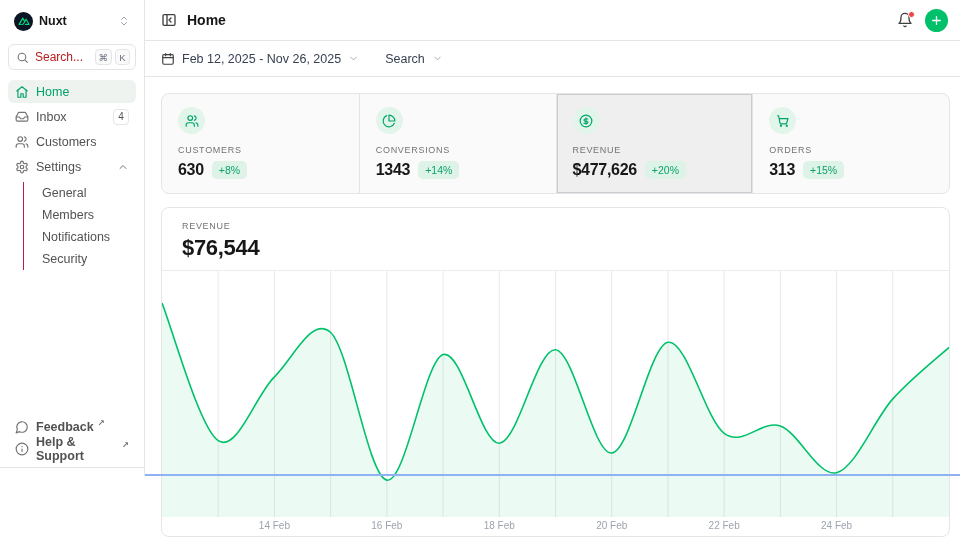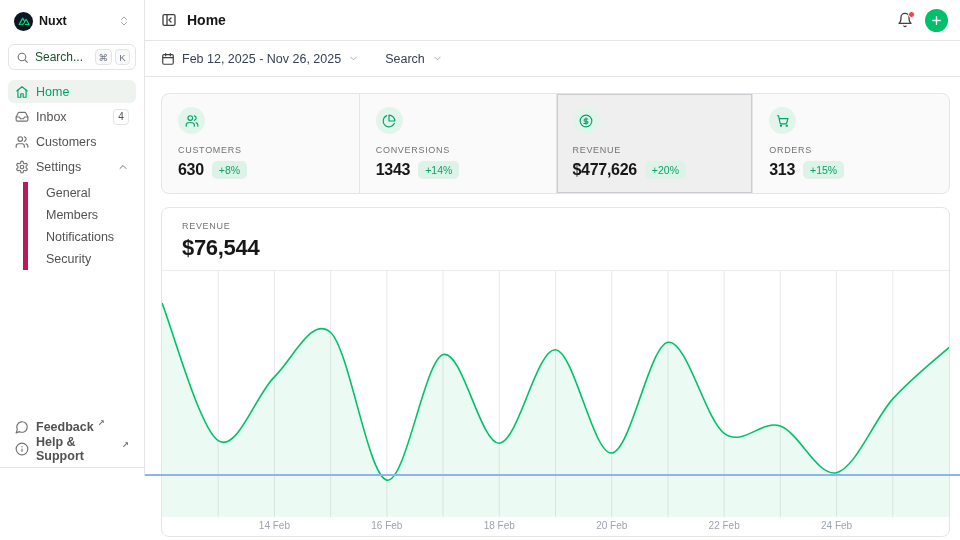--- a/index.html
+++ b/index.html
@@ -14,35 +14,35 @@
   .main { flex:1; display:flex; flex-direction:column; min-width:0; }
 
   
   .ws-row { display:flex; align-items:center; gap:6px; padding:3px 6px; height:26px; cursor:pointer; }
   .ws-logo { width:19px; height:19px; border-radius:50%; background:#0c1524; display:flex;
     align-items:center; justify-content:center; }
   .ws-name { font-size:12.5px; font-weight:600; flex:1; }
   .muted-icon { color:#9ca3af; }
   .search-box { margin:10px 0 10px; height:26px; border:1px solid #e4e4e7; border-radius:6px;
     display:flex; align-items:center; gap:6px; padding:0 5px 0 7px; background:#fff; cursor:text; }
-  .search-box .ph { flex:1; font-size:12px; color:#14532d; }
+  .search-box .ph { flex:1; font-size:12px; color:#b91c1c; }
   .kbd { font-size:9.5px; color:#6b7280; border:1px solid #e4e4e7; border-radius:4px;
     background:#fafafa; min-width:15px; height:16px; display:inline-flex; align-items:center;
     justify-content:center; padding:0 3px; }
   .kbd-row { display:flex; gap:3px; }
   .nav { display:flex; flex-direction:column; gap:2px; }
   .nav-item { display:flex; align-items:center; gap:7px; height:23px; padding:0 7px;
     border-radius:6px; font-size:12.5px; color:#525252; cursor:pointer; }
   .nav-item .lbl { flex:1; }
   .nav-item.active { background:#eef3ef; color:#00a36b; font-weight:500; }
   .nav-item.active svg { color:#00a36b; }
   .nav-item svg { color:#737373; }
   .count-badge { font-size:10px; color:#525252; border:1px solid #e4e4e7; border-radius:4px;
     min-width:16px; height:16px; display:inline-flex; align-items:center; justify-content:center; background:#fff; }
-  .sub-list { margin:2px 0 2px 15px; border-left:5px solid #be185d; padding-left:12px;
+  .sub-list { margin:2px 0 2px 15px; border-left:1px solid #be185d; padding-left:12px;
     display:flex; flex-direction:column; }
   .sub-item { height:22px; display:flex; align-items:center; font-size:12.5px; color:#525252;
     border-radius:6px; padding:0 6px; cursor:pointer; }
   .flex-spacer { flex:1; }
   .foot-link { display:flex; align-items:center; gap:7px; height:22px; padding:0 7px;
     font-size:12.5px; color:#525252; cursor:pointer;font-weight:bold; }
   .ext { font-size:8.5px; color:#737373; align-self:flex-start; margin-left:-3px; margin-top:2px; }
   .side-div { border-top:1px solid #e5e5e5; margin:7px -8px 0; }
   .user-row { display:flex; align-items:center; gap:7px; padding:9px 6px 4px; cursor:pointer; }
   .avatar { width:19px; height:19px; border-radius:50%;

